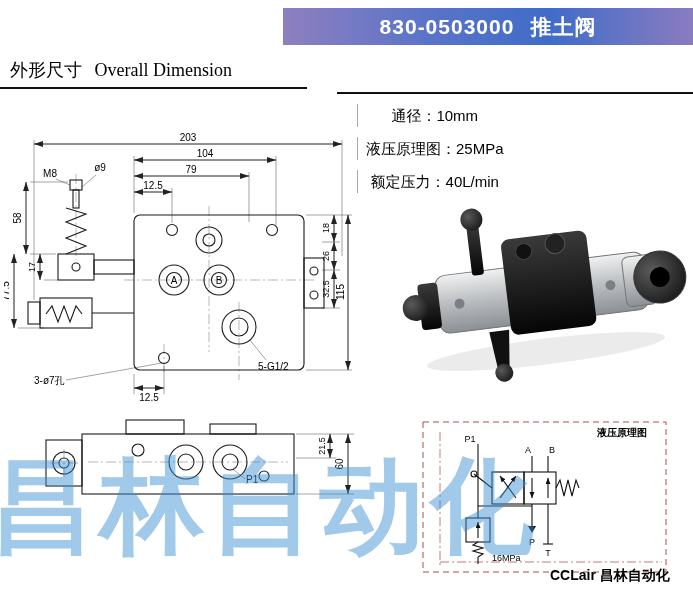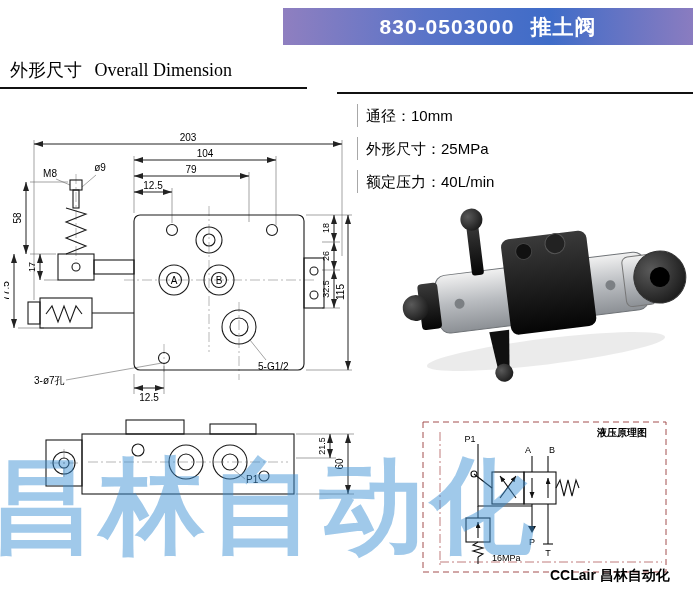--- a/index.html
+++ b/index.html
@@ -13,21 +13,21 @@
 
   .sec-title{position:absolute;z-index:2;font-family:"Liberation Serif",serif;
     font-size:18px;color:#000;white-space:nowrap;}
   .sec-title .cn{font-weight:normal;margin-right:8px;}
   .title-left{left:10px;top:58px;}
   .title-right{left:339px;top:58px;}
   .rule{position:absolute;z-index:2;border-top:2px solid #111;height:0;}
   .rule-left{left:0;top:87px;width:307px;}
   .rule-right{left:337px;top:92px;width:356px;}
 
-  .specs{position:absolute;left:357px;top:104px;z-index:2;}
+  .specs{position:absolute;left:357px;top:104px;z-index:2;text-align:center;}
   .spec-row{border-left:1px solid #a8a8a8;padding-left:8px;margin-bottom:10px;
     font-size:15px;line-height:23px;color:#000;white-space:nowrap;}
 
   svg{position:absolute;}
   .svg-main{left:4px;top:130px;z-index:1;}
   .svg-bottom{left:38px;top:410px;z-index:1;}
   .svg-photo{left:388px;top:176px;z-index:1;}
   .svg-schematic{left:418px;top:414px;z-index:1;}
   svg text{font-family:"Liberation Sans",sans-serif;fill:#000;}
 
@@ -56,21 +56,21 @@
   </div>
   <div class="rule rule-left"></div>
 
   <div class="rule rule-right"></div>
 
   <div class="specs">
     <div class="spec-row">
       <span>通径：</span><span>10mm</span>
     </div>
     <div class="spec-row">
-      <span>外形尺寸：</span><span>25MPa</span>
+      <span>液压原理图：</span><span>25MPa</span>
     </div>
     <div class="spec-row">
       <span>额定压力：</span><span>40L/min</span>
     </div>
   </div>
 
   <svg class="svg-main" width="350" height="290" viewBox="0 0 350 290">
     <defs>
       <marker id="m1e" markerWidth="10" markerHeight="8" refX="9" refY="3" orient="auto" markerUnits="userSpaceOnUse">
         <path d="M0,0 L9,3 L0,6 z" fill="#222"></path>

